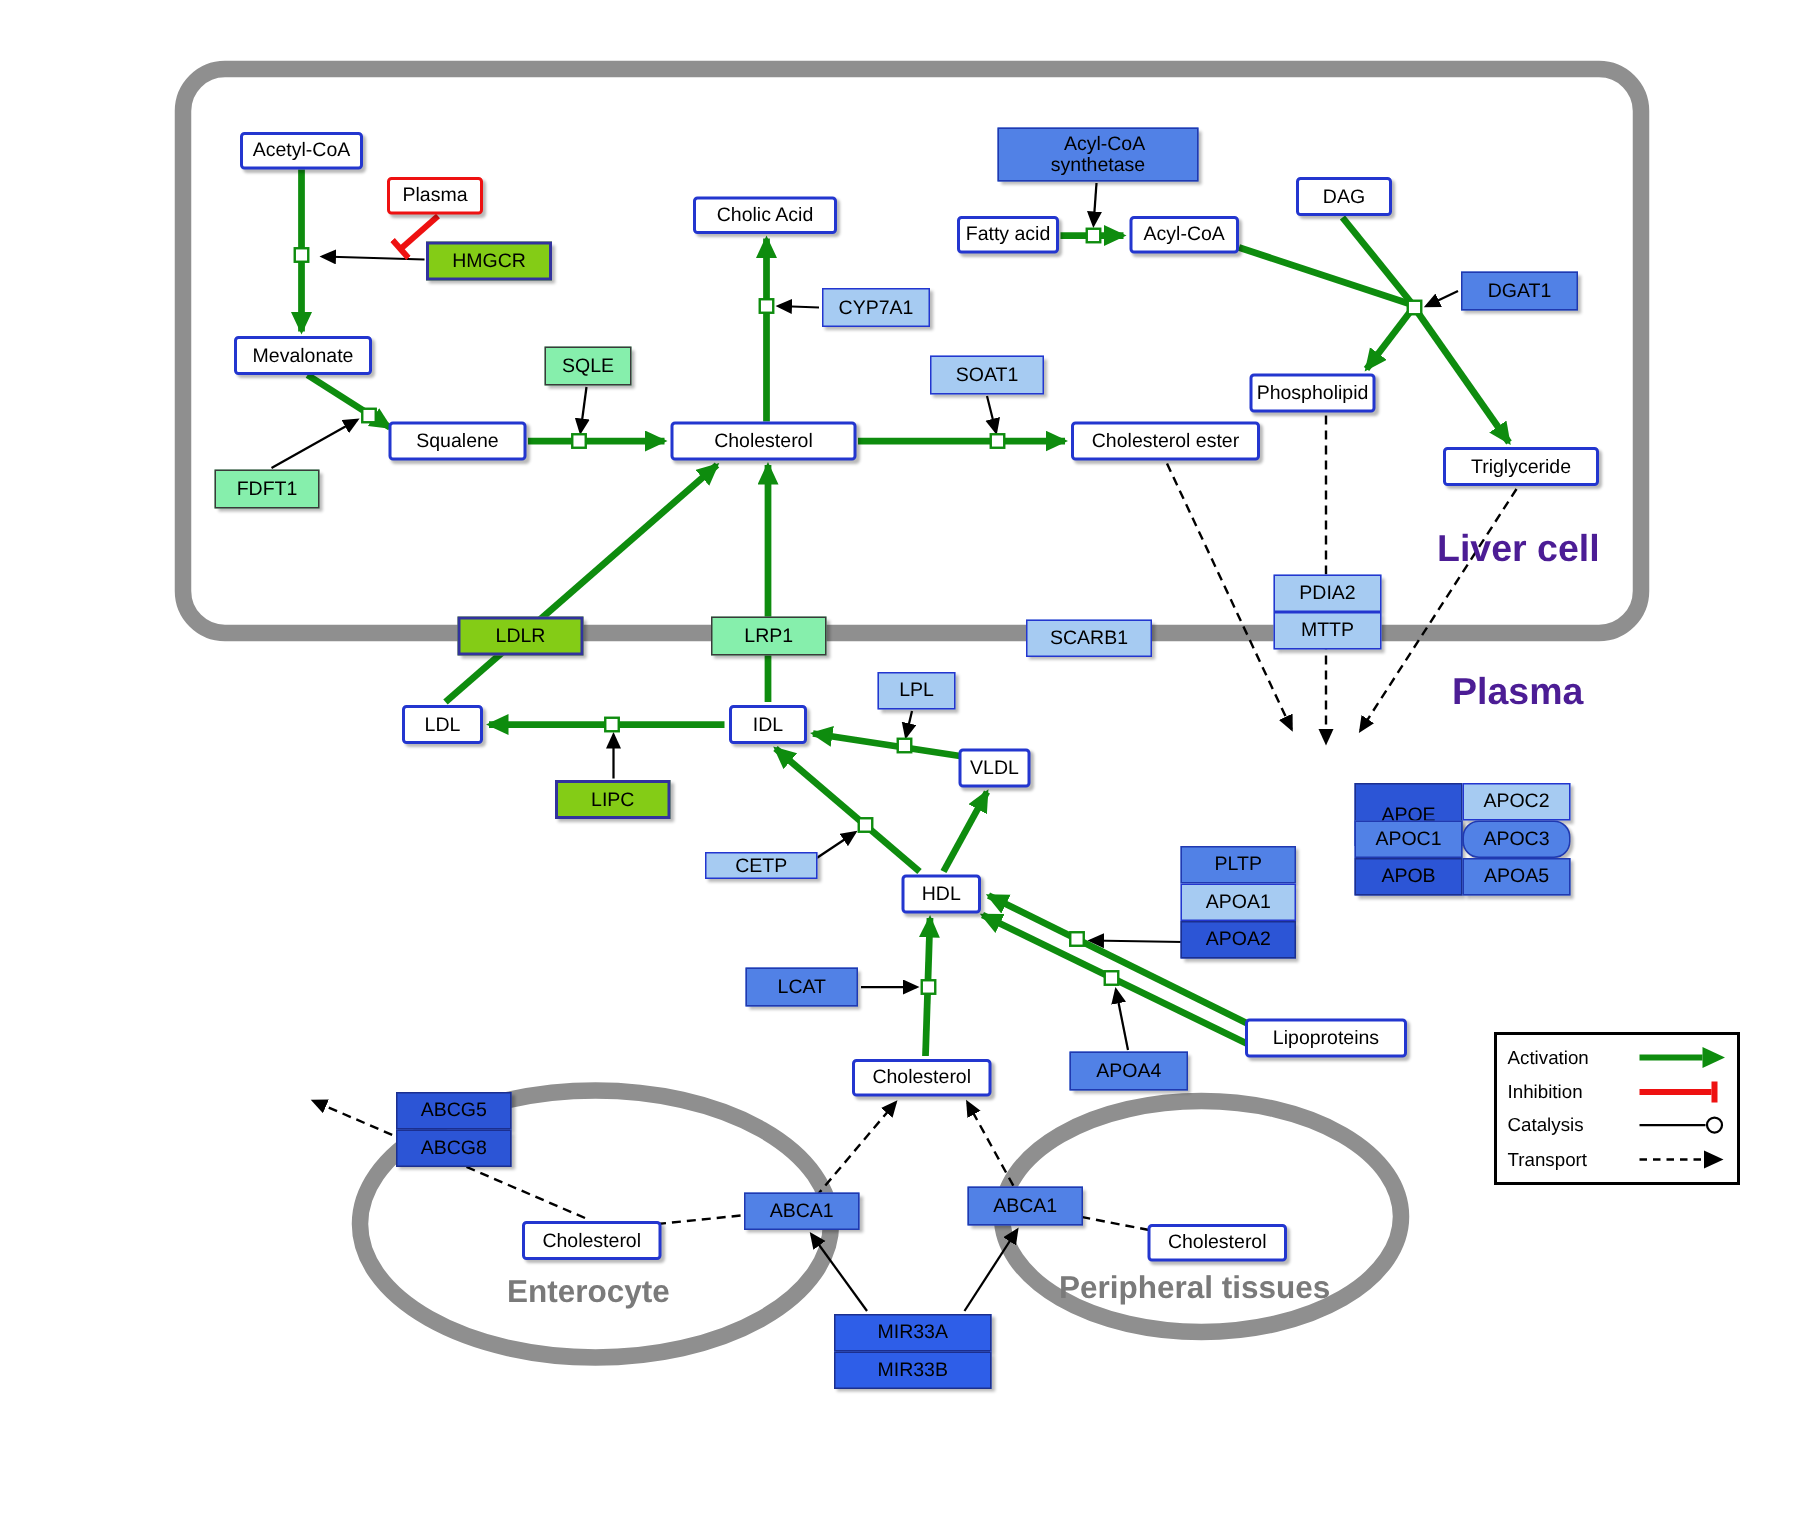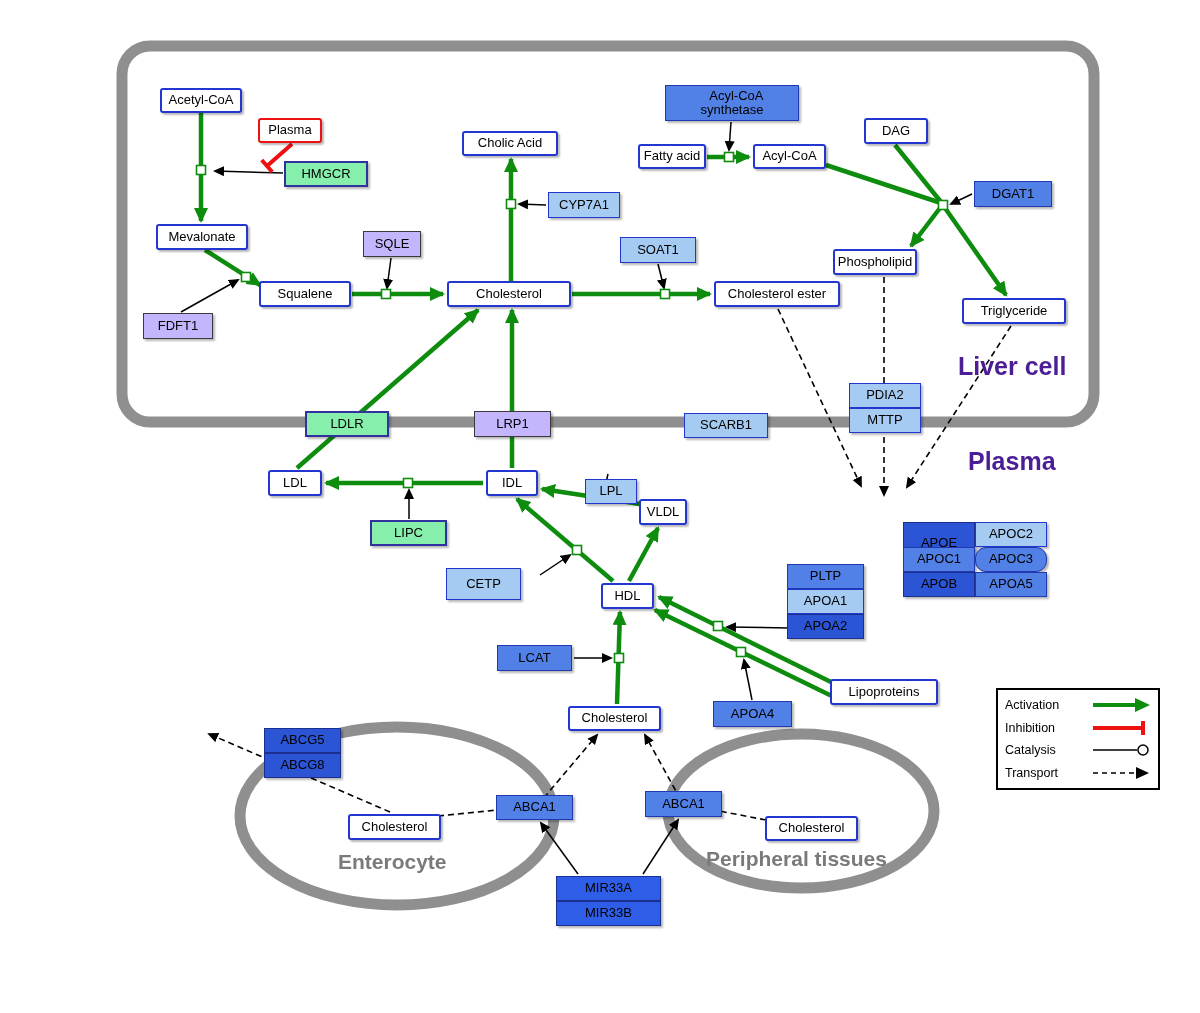--- a/index.html
+++ b/index.html
@@ -7,22 +7,22 @@
   #canvas { position:relative; width:1200px; height:1013px; background:#fff; overflow:hidden; }
   #diagram-svg { position:absolute; left:0; top:0; }
   #nodes-layer { position:absolute; left:0; top:0; width:100%; height:100%; pointer-events:none; }
   .node {
     position:absolute; display:flex; align-items:center; justify-content:center;
     text-align:right; font-size:13px; line-height:1.1; color:#000;
     white-space:pre-line; box-shadow:2px 2px 2px rgba(0,0,0,0.28); pointer-events:auto;
   }
   .t-metab      { background:#ffffff; border:2px solid #2336cf; border-radius:3px; }
   .t-drug       { background:#ffffff; border:2px solid #ee1111; border-radius:3px; }
-  .t-yellow     { background:#86efac; border:2px solid #32329e; }
-  .t-paleyellow { background:#c4b5fd; border:1.5px solid #3a3a3a; }
+  .t-yellow     { background:#84cc16; border:2px solid #32329e; }
+  .t-paleyellow { background:#86efac; border:1.5px solid #3a3a3a; }
   .t-lightblue  { background:#a6cbf2; border:1.5px solid #2336cf; }
   .t-blue       { background:#5181e6; border:1.5px solid #2039b0; }
   .t-darkblue   { background:#2c55d6; border:1.5px solid #1b2f8f; }
   .t-mirblue    { background:#2e5ee8; border:1.5px solid #1b2f8f; }
   .edge { fill:none; }
   .edge.activation { stroke:#0e8c0e; stroke-width:4.5; }
   .edge.catalysis  { stroke:#000; stroke-width:1.5; }
   .edge.transport  { stroke:#000; stroke-width:1.6; stroke-dasharray:6 4; }
   .edge.inhibition { stroke:#ee1111; stroke-width:4; }
   .rx-square { fill:#fff; stroke:#0e8c0e; stroke-width:1.6; }
@@ -144,24 +144,24 @@
       <div class="node t-blue" style="left: 974px; top: 181px; width: 78px; height: 26px;">DGAT1</div>
       <div class="node t-metab" style="left: 833px; top: 249px; width: 84px; height: 26px;">Phospholipid</div>
       <div class="node t-metab" style="left: 962px; top: 298px; width: 104px; height: 26px;">Triglyceride</div>
       <div class="node t-lightblue" style="left: 849px; top: 383px; width: 72px; height: 25px;">PDIA2</div>
       <div class="node t-lightblue" style="left: 849px; top: 408px; width: 72px; height: 25px;">MTTP</div>
       <div class="node t-yellow" style="left: 305px; top: 411px; width: 84px; height: 26px;">LDLR</div>
       <div class="node t-paleyellow" style="left: 474px; top: 411px; width: 77px; height: 26px;">LRP1</div>
       <div class="node t-lightblue" style="left: 684px; top: 413px; width: 84px; height: 25px;">SCARB1</div>
       <div class="node t-metab" style="left: 268px; top: 470px; width: 54px; height: 26px;">LDL</div>
       <div class="node t-metab" style="left: 486px; top: 470px; width: 52px; height: 26px;">IDL</div>
-      <div class="node t-lightblue" style="left: 585px; top: 448px; width: 52px; height: 25px; margin-top: 31px;">LPL</div>
+      <div class="node t-lightblue" style="left: 585px; top: 448px; width: 52px; height: 25px;">LPL</div>
       <div class="node t-metab" style="left: 639px; top: 499px; width: 48px; height: 26px;">VLDL</div>
       <div class="node t-yellow" style="left: 370px; top: 520px; width: 77px; height: 26px;">LIPC</div>
-      <div class="node t-lightblue" style="left: 446px; top: 568px; width: 75px; height: 32px;">CETP</div>
+      <div class="node t-lightblue" style="left: 470px; top: 568px; width: 75px; height: 18px;">CETP</div>
       <div class="node t-metab" style="left: 601px; top: 583px; width: 53px; height: 26px;">HDL</div>
       <div class="node t-blue" style="left: 787px; top: 564px; width: 77px; height: 25px;">PLTP</div>
       <div class="node t-lightblue" style="left: 787px; top: 589px; width: 77px; height: 25px;">APOA1</div>
       <div class="node t-darkblue" style="left: 787px; top: 614px; width: 77px; height: 25px;">APOA2</div>
       <div class="node t-blue" style="left: 497px; top: 645px; width: 75px; height: 26px;">LCAT</div>
       <div class="node t-blue" style="left: 713px; top: 701px; width: 79px; height: 26px;">APOA4</div>
       <div class="node t-metab" style="left: 830px; top: 679px; width: 108px; height: 26px;">Lipoproteins</div>
       <div class="node t-darkblue" style="left: 903px; top: 522px; width: 72px; height: 42px;">APOE</div>
       <div class="node t-lightblue" style="left: 975px; top: 522px; width: 72px; height: 25px;">APOC2</div>
       <div class="node t-blue" style="left: 903px; top: 547px; width: 72px; height: 25px;">APOC1</div>

